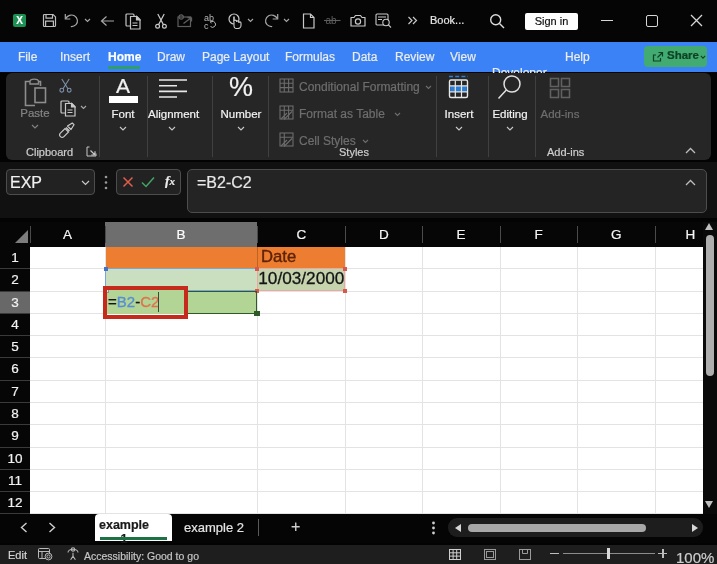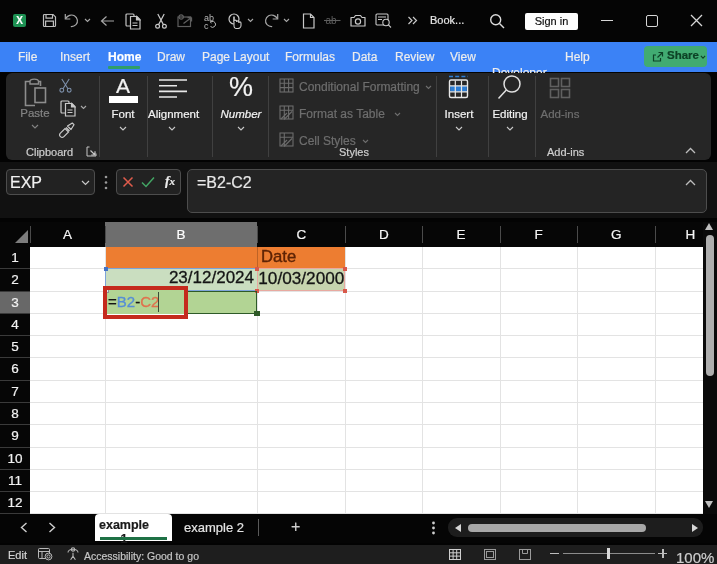--- a/index.html
+++ b/index.html
@@ -200,21 +200,21 @@
 
   <svg class="abs" style="left:159px;top:79px" width="28" height="19" viewBox="0 0 28 19" stroke="#e8e8e8" stroke-width="1.6">
     <path d="M0 1 h28 M0 6.7 h18 M0 12.4 h28 M0 18 h18"></path>
   </svg>
   <div class="abs" style="left:148px;top:108px;width:48px;text-align:center;color:#f2f2f2;font-size:11.5px;">Alignment</div>
   <svg class="abs" style="left:168px;top:126px" width="8" height="6" viewBox="0 0 8 6" fill="none" stroke="#c9c9c9" stroke-width="1.1">
       <path d="M1 1 l3 3 L7 1"></path>
     </svg>
 
   <div class="abs" style="left:222px;top:72px;width:38px;text-align:center;color:#f2f2f2;font-size:27px;font-weight:100;">%</div>
-  <div class="abs" style="left:218px;top:108px;width:46px;text-align:center;color:#f2f2f2;font-size:11.5px;font-style:italic;">Number</div>
+  <div class="abs" style="left:218px;top:108px;width:46px;text-align:center;color:#f2f2f2;font-size:11.5px;">Number</div>
   <svg class="abs" style="left:237px;top:126px" width="8" height="6" viewBox="0 0 8 6" fill="none" stroke="#c9c9c9" stroke-width="1.1">
       <path d="M1 1 l3 3 L7 1"></path>
     </svg>
 
   <svg class="abs" style="left:279px;top:78px" width="15" height="15" viewBox="0 0 15 15" fill="none" stroke="#6c6c6c" stroke-width="1.1">
     <rect x="1" y="1" width="13" height="13"></rect>
       <path d="M1 5.3 h13 M1 9.6 h13 M5.3 1 v13 M9.6 1 v13"></path>
   </svg>
   <div class="abs" style="left:299px;top:80px;color:#6e6e6e;font-size:12px;">Conditional Formatting</div>
   <svg class="abs" style="left:425px;top:85px" width="7" height="5" viewBox="0 0 7 5" fill="none" stroke="#6e6e6e" stroke-width="1.1">
@@ -369,21 +369,20 @@
   <div class="abs" style="left:422px;top:247px;width:1px;height:267px;background:#e3e3e3;"></div>
   <div class="abs" style="left:500px;top:247px;width:1px;height:267px;background:#e3e3e3;"></div>
   <div class="abs" style="left:577px;top:247px;width:1px;height:267px;background:#e3e3e3;"></div>
   <div class="abs" style="left:655px;top:247px;width:1px;height:267px;background:#e3e3e3;"></div>
 
   <div class="abs" style="left:106px;top:247px;width:151px;height:22px;background:#ed7d31;"></div>
   <div class="abs" style="left:258px;top:247px;width:87px;height:22px;background:#ed7d31;"></div>
   <div class="abs" style="left:257px;top:247px;width:1px;height:22px;background:#bd6326;"></div>
   <div class="abs" style="left:261px;top:247px;color:#5e2305;font-size:16.7px;-webkit-text-stroke:0.4px #5e2305;">Date</div>
   <div class="abs" style="left:106px;top:269.3px;width:151px;height:22px;background:#cadec0;"></div>
-  <div class="abs" style="left:106px;top:267.8px;width:148px;text-align:right;color:#151515;font-size:17px;-webkit-text-stroke:0.3px #151515;">23/12/2024</div>
   <div class="abs" style="left:258px;top:269.3px;width:87px;height:22px;background:#c6d4ae;"></div>
   <div class="abs" style="left:258.3px;top:267.6px;color:#151515;font-size:17.2px;-webkit-text-stroke:0.3px #151515;">10/03/2000</div>
   <div class="abs" style="left:106px;top:291.6px;width:151px;height:22px;background:#b2d494;"></div>
 
   <div class="abs" style="left:105px;top:268.3px;width:152.5px;height:23px;border:1.3px solid #7da4d9;box-sizing:border-box;"></div>
   <div class="abs" style="left:103.5px;top:266.5px;width:4.2px;height:4.2px;background:#4472c4;"></div>
   <div class="abs" style="left:103.5px;top:288.6px;width:4.2px;height:4.2px;background:#4472c4;"></div>
 
   <div class="abs" style="left:257px;top:268.3px;width:88px;height:23px;border:1.3px solid #e8a9a0;box-sizing:border-box;"></div>
   <div class="abs" style="left:255.3px;top:266.5px;width:4.2px;height:4.2px;background:#d8584a;"></div>

